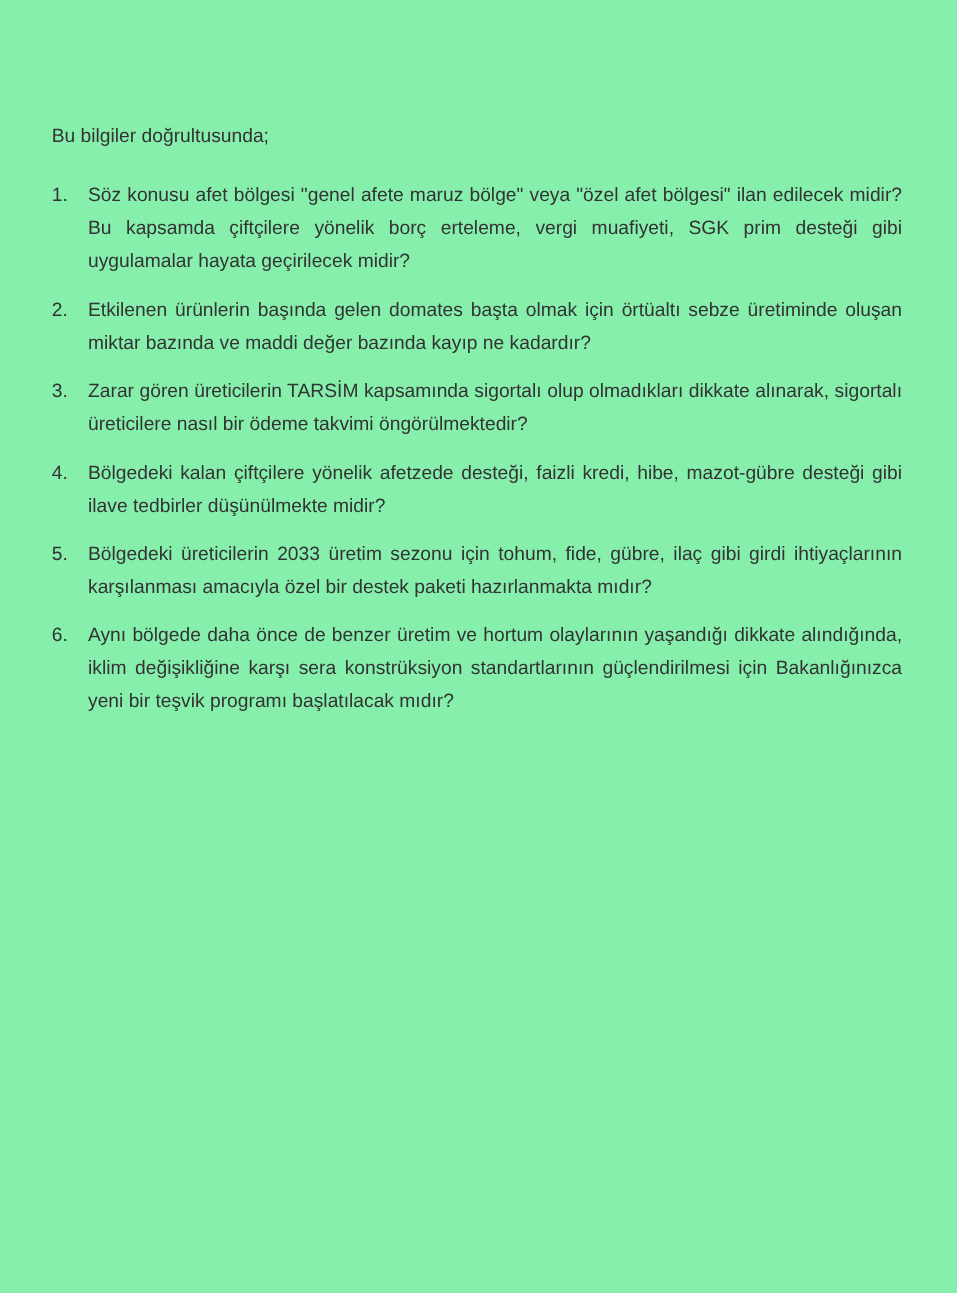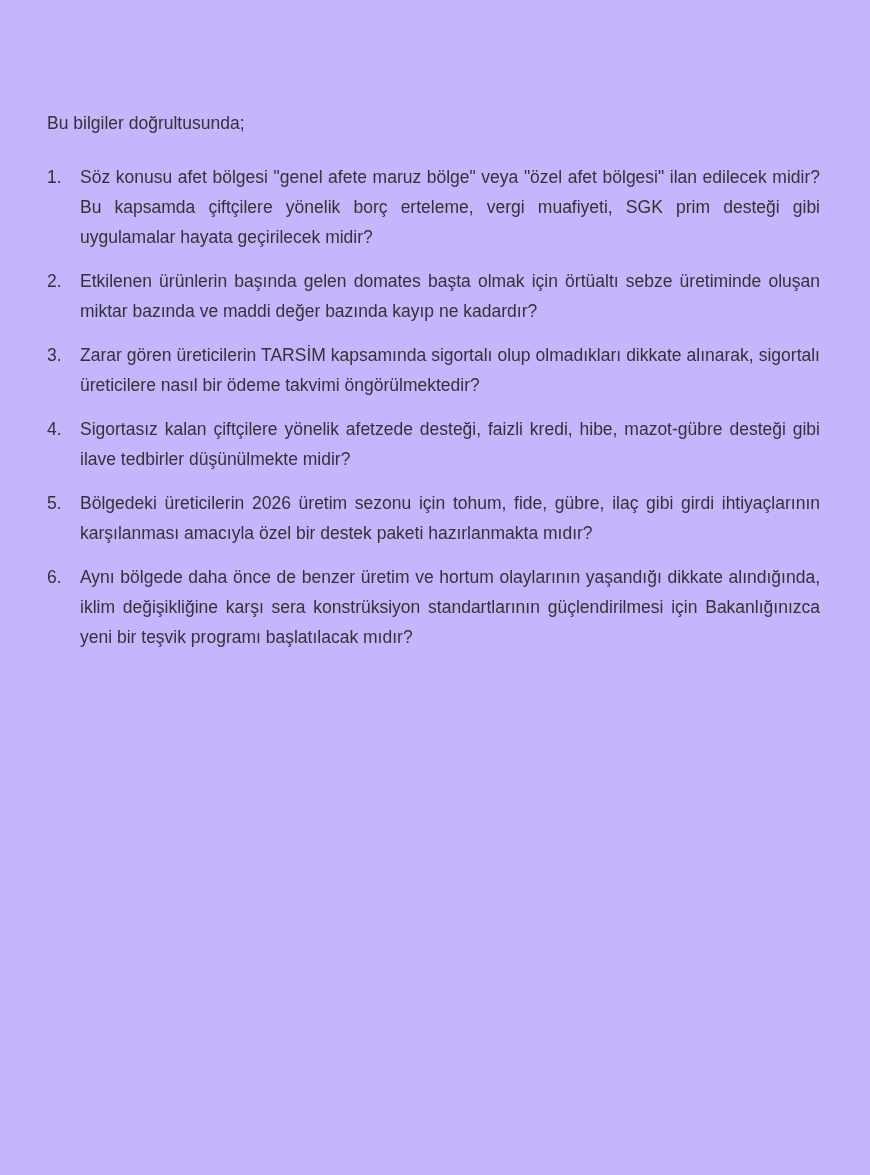--- a/index.html
+++ b/index.html
@@ -5,21 +5,21 @@
   html, body {
     margin: 0;
     padding: 0;
     background: #ffffff;
   }
   .page {
     position: relative;
     width: 870px;
     height: 1175px;
     margin: 0 auto;
-    background: #c4b5fd;
+    background: #86efac;
     overflow: hidden;
     font-family: "Liberation Sans", "DejaVu Sans", sans-serif;
     color: #333333;
   }
   .content {
     position: absolute;
     top: 108px;
     left: 47px;
     right: 50px;
   }
@@ -73,26 +73,26 @@
         <span class="q-text">Etkilenen ürünlerin başında gelen domates başta olmak için örtüaltı sebze üretiminde oluşan miktar bazında ve maddi değer bazında kayıp ne kadardır?</span>
       </div>
 
       <div class="q-item">
         <span class="q-num">3.</span>
         <span class="q-text">Zarar gören üreticilerin TARSİM kapsamında sigortalı olup olmadıkları dikkate alınarak, sigortalı üreticilere nasıl bir ödeme takvimi öngörülmektedir?</span>
       </div>
 
       <div class="q-item">
         <span class="q-num">4.</span>
-        <span class="q-text">Sigortasız kalan çiftçilere yönelik afetzede desteği, faizli kredi, hibe, mazot-gübre desteği gibi ilave tedbirler düşünülmekte midir?</span>
+        <span class="q-text">Bölgedeki kalan çiftçilere yönelik afetzede desteği, faizli kredi, hibe, mazot-gübre desteği gibi ilave tedbirler düşünülmekte midir?</span>
       </div>
 
       <div class="q-item">
         <span class="q-num">5.</span>
-        <span class="q-text">Bölgedeki üreticilerin 2026 üretim sezonu için tohum, fide, gübre, ilaç gibi girdi ihtiyaçlarının karşılanması amacıyla özel bir destek paketi hazırlanmakta mıdır?</span>
+        <span class="q-text">Bölgedeki üreticilerin 2033 üretim sezonu için tohum, fide, gübre, ilaç gibi girdi ihtiyaçlarının karşılanması amacıyla özel bir destek paketi hazırlanmakta mıdır?</span>
       </div>
 
       <div class="q-item">
         <span class="q-num">6.</span>
         <span class="q-text">Aynı bölgede daha önce de benzer üretim ve hortum olaylarının yaşandığı dikkate alındığında, iklim değişikliğine karşı sera konstrüksiyon standartlarının güçlendirilmesi için Bakanlığınızca yeni bir teşvik programı başlatılacak mıdır?</span>
       </div>
 
     </div>
   </div>
 </div>

